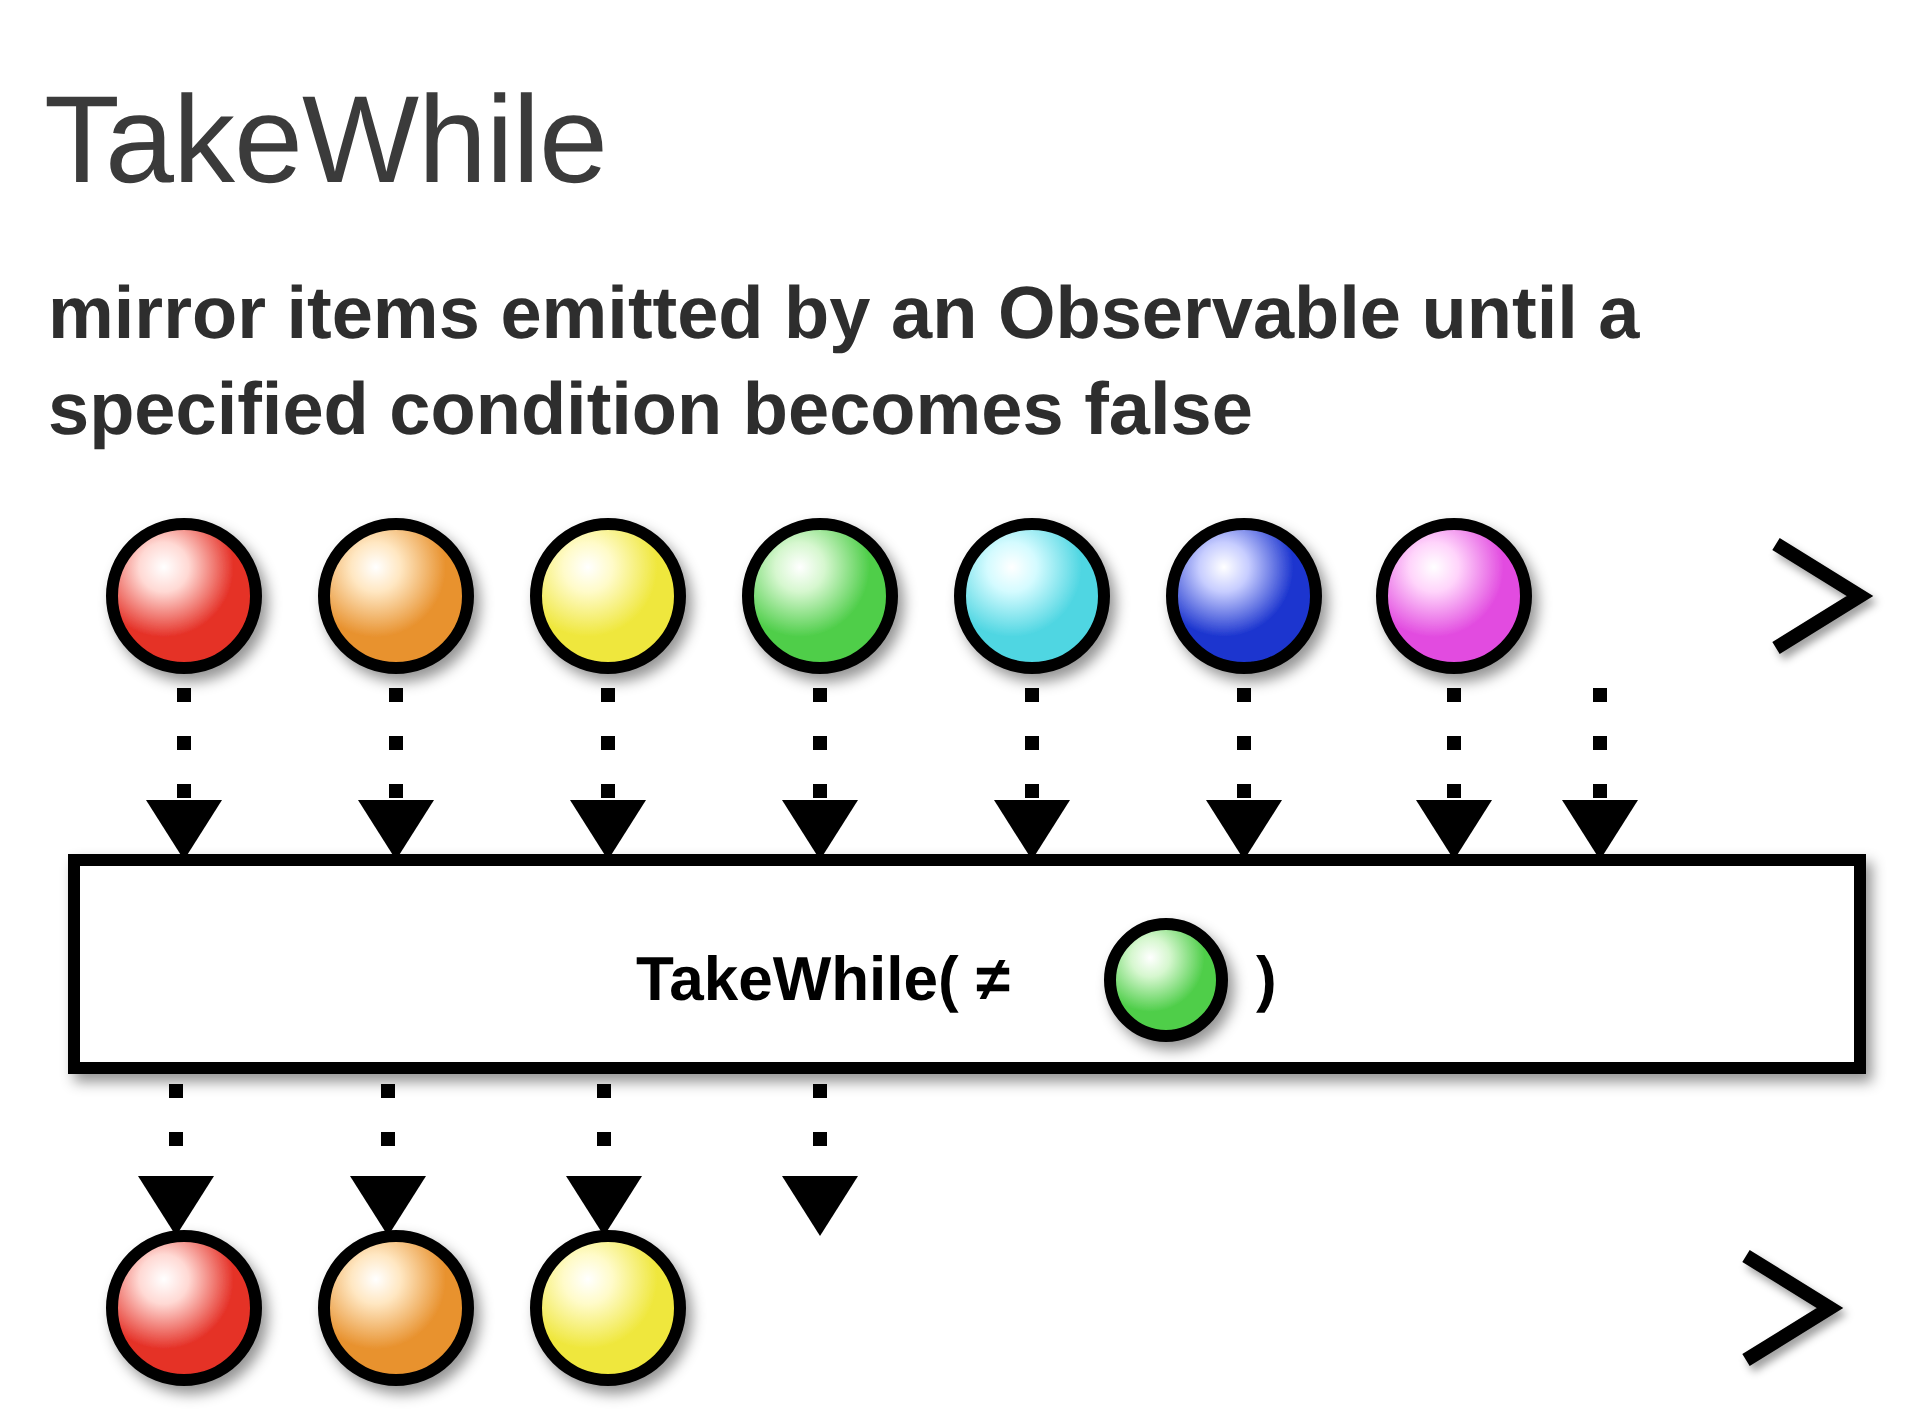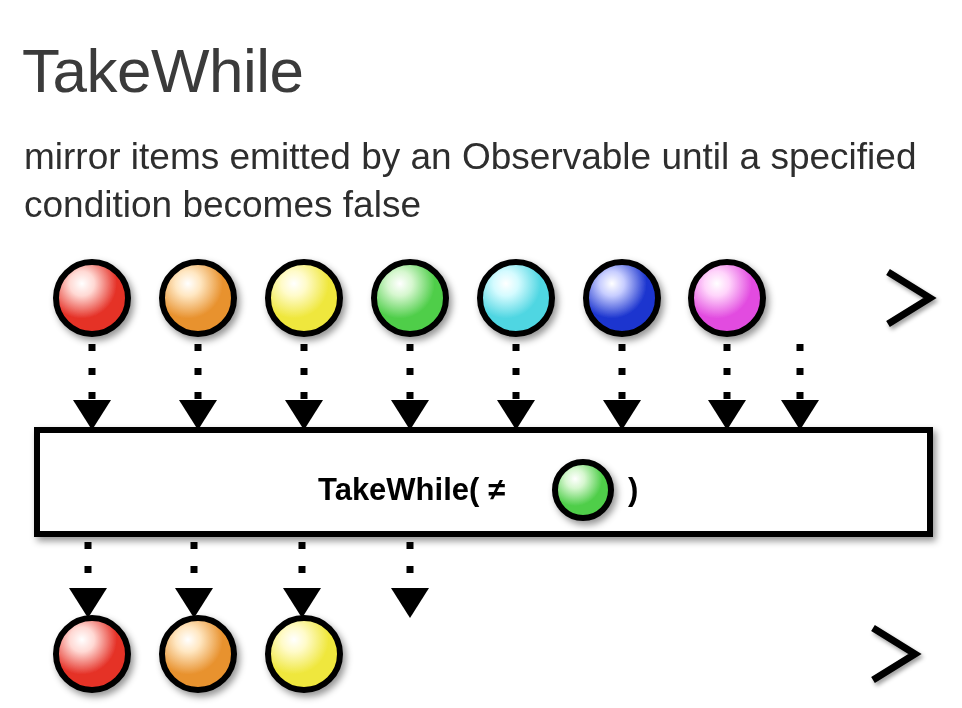--- a/index.html
+++ b/index.html
@@ -36,21 +36,21 @@
     white-space: nowrap;
     margin-top: 36px;
   }
   .page-subtitle {
     position: absolute;
     left: 24px;
     top: 133px;
     width: 910px;
     font-size: 37px;
     line-height: 48px;
-    font-weight: 400;
+    font-weight: 700;
     color: #2e2e2e;
   }
 
   
   .diagram {
     position: absolute;
     left: 0;
     top: 236px;
     width: 956px;
     height: 472px;

